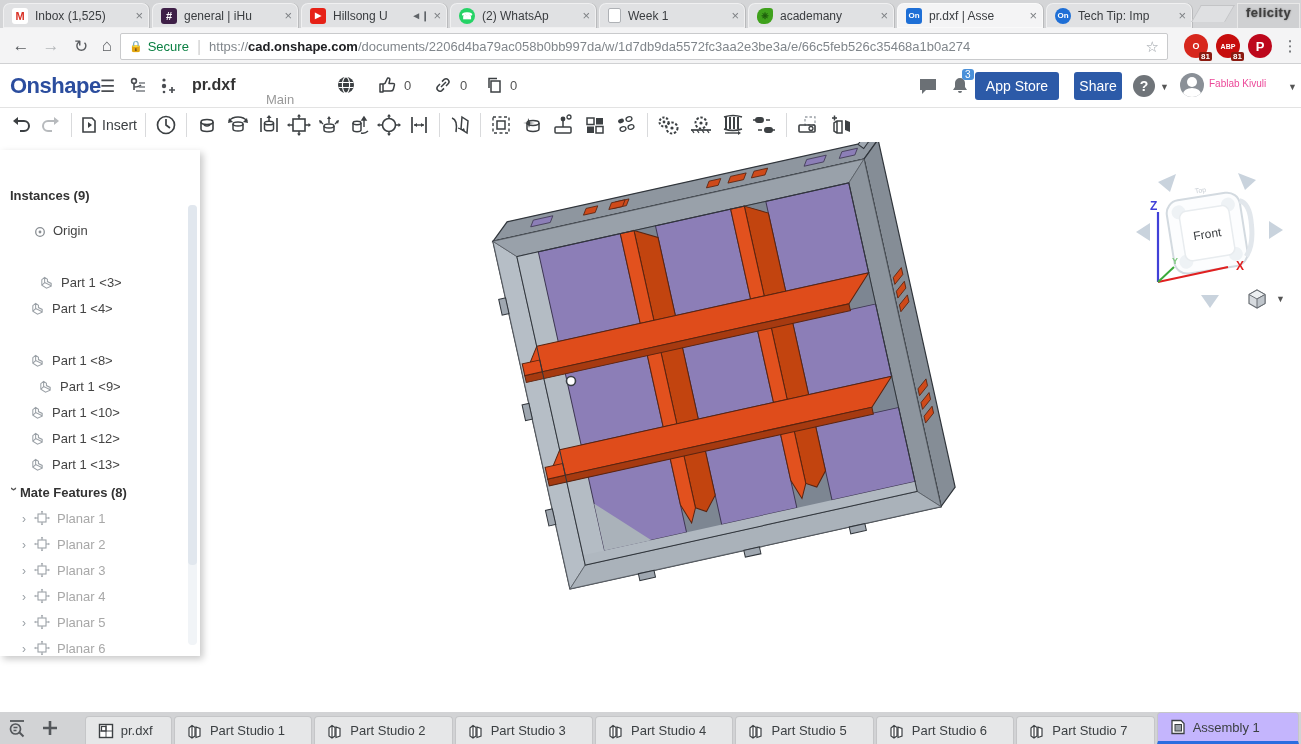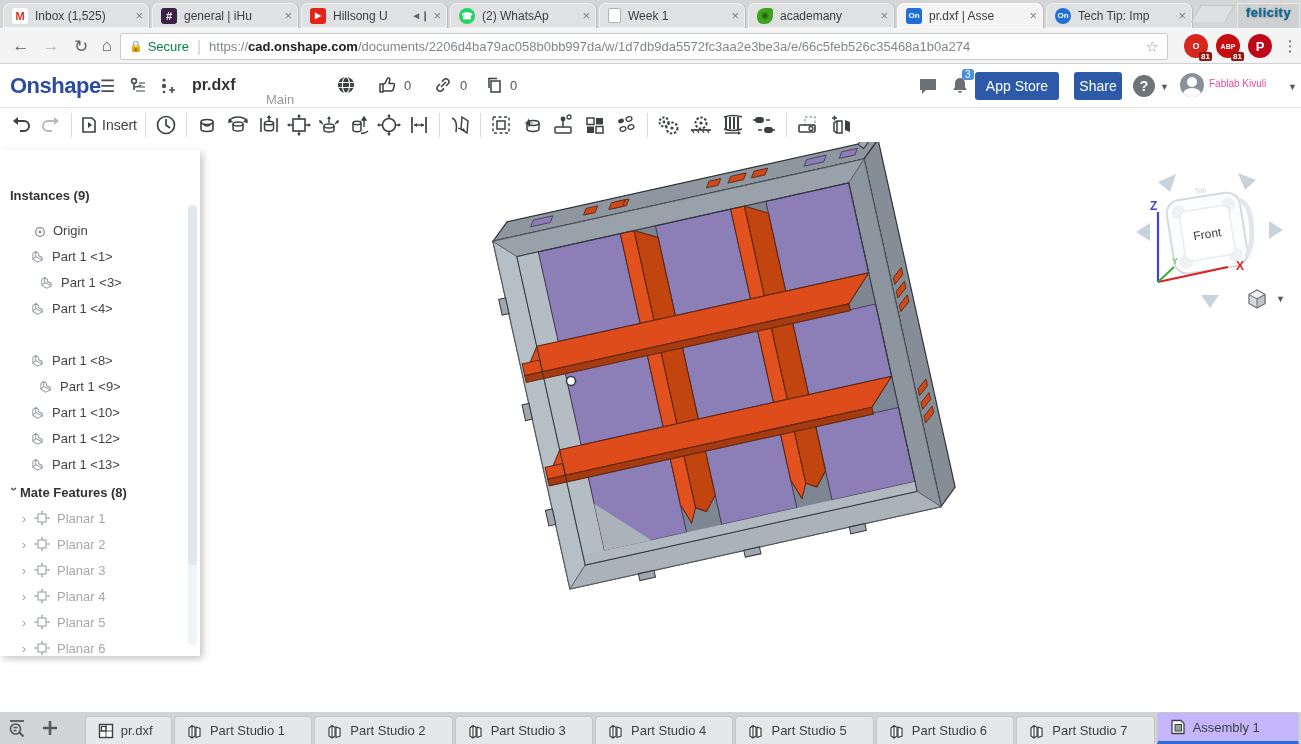--- a/index.html
+++ b/index.html
@@ -21,21 +21,21 @@
   .fav.youtube{background:#e62117;color:#fff;font-size:8px;}
   .fav.whatsapp{background:#25d366;color:#fff;border-radius:50%;font-size:9px;}
   .fav.doc{background:#fff;border:1px solid #aeb1b5;border-radius:2px;width:13px;height:15px;}
   .fav.academany{background:#3fa11c;color:#1d5c0c;border-radius:50% 20% 50% 40%;font-size:9px;}
   .fav.onshape{background:#1e6fd6;color:#fff;font-size:8px;}
   .fav.onshape.round{border-radius:50%;}
   .audioicon{color:#5f6368;font-size:10px;margin-left:3px;}
   #newtab-btn{left:1196px;top:5px;width:34px;height:17px;background:#dfe0e2;transform:skewX(-30deg);
       border:1px solid #c3c4c6;border-bottom:none;}
   #felicity{left:1237px;top:3px;height:27px;padding:1px 8px;background:#cfd0d2;border:1px solid #e8e8e8;
-      font-weight:bold;font-size:13px;color:#0369a1;text-shadow:0 0 2px #8a8a8a,0 0 1px #777;letter-spacing:.5px;}
+      font-weight:bold;font-size:13px;color:#404040;text-shadow:0 0 2px #8a8a8a,0 0 1px #777;letter-spacing:.5px;}
   #navbar{left:0;top:28px;width:1301px;height:36px;background:#f4f4f5;border-bottom:1px solid #d0d1d3;}
   .navbtn{position:absolute;top:5px;width:26px;height:26px;display:flex;align-items:center;justify-content:center;
       font-size:17px;color:#5a5d61;}
   .navbtn.dim{color:#b4b7ba;}
   #urlbar{left:120px;top:33px;width:1048px;height:27px;background:#fff;border:1px solid #c9cacc;border-radius:2px;
       display:flex;align-items:center;padding:0 8px;}
   #lock-glyph{color:#0b8043;font-size:11px;margin-right:5px;}
   #secure-label{color:#0b8043;font-size:13px;margin-right:8px;}
   #url-sep{color:#d0d0d0;margin-right:8px;}
   .urltext{font-size:13px;white-space:nowrap;overflow:hidden;}
@@ -534,28 +534,20 @@
     <div class="prow" style="top:62px;padding-left:34px">
       <span class="rico">
           <svg width="12" height="12" viewBox="0 0 12 12">
             <circle cx="6" cy="6" r="4.3" fill="none" stroke="#8a8f94" stroke-width="1.3"></circle>
             <circle cx="6" cy="6" r="1.4" fill="#8a8f94"></circle>
           </svg>
         </span>
       <span>Origin</span>
     </div>
 
-    <div class="prow" style="top:88px;padding-left:30px">
-        <span class="rico">
-          <svg width="15" height="15" viewBox="0 0 16 16">
-            <path d="M3 11 V5 l3-2.5 3 2 v2.5 l4 2 v3 L8 14 3 11z M6 2.5 V8 l7 3.5 M6 8 3 11" fill="none" stroke="#9aa0a6" stroke-width="1.1"></path>
-          </svg>
-        </span>
-        <span>Part 1 &lt;1&gt;</span>
-      </div>
     <div class="prow" style="top:114px;padding-left:39px">
         <span class="rico">
           <svg width="15" height="15" viewBox="0 0 16 16">
             <path d="M3 11 V5 l3-2.5 3 2 v2.5 l4 2 v3 L8 14 3 11z M6 2.5 V8 l7 3.5 M6 8 3 11" fill="none" stroke="#9aa0a6" stroke-width="1.1"></path>
           </svg>
         </span>
         <span>Part 1 &lt;3&gt;</span>
       </div>
     <div class="prow" style="top:140px;padding-left:30px">
         <span class="rico">

